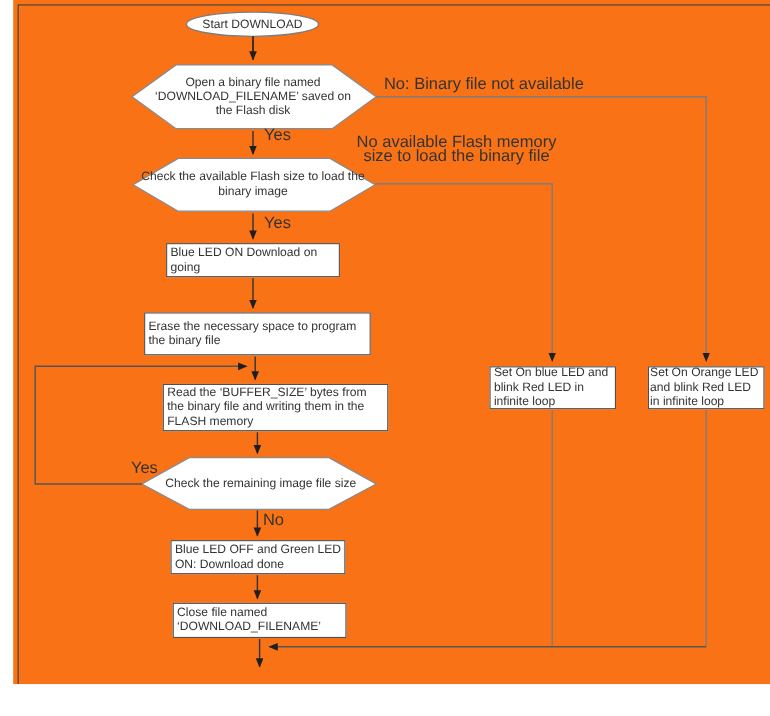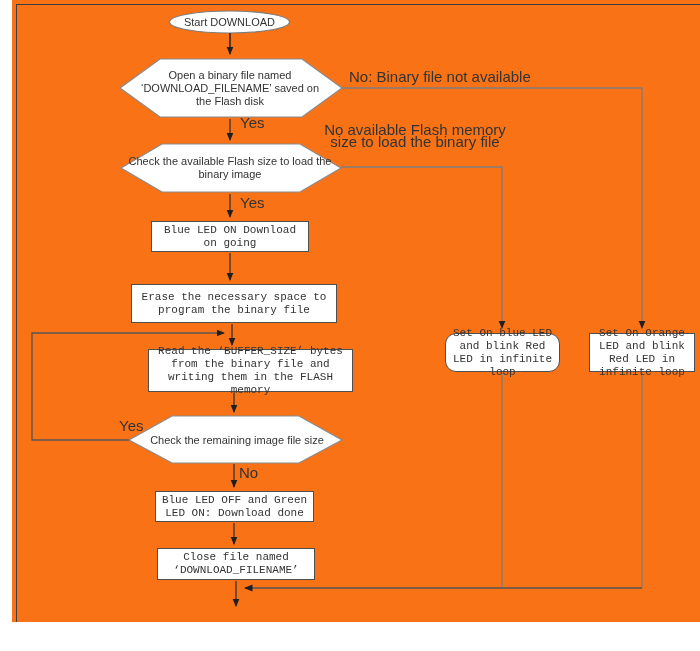--- a/index.html
+++ b/index.html
@@ -9,22 +9,22 @@
     overflow:hidden;
     margin-left:12px;
   }
   #frame{
     position:absolute;left:4px;top:4px;width:691px;height:644px;
     border:1px solid #3f3f3f;pointer-events:none;
   }
   svg.layer{position:absolute;left:0;top:0;}
   .rect{
     position:absolute;box-sizing:border-box;border:1px solid #4f4f4f;background:#fff;
-    display:flex;align-items:center;justify-content:center;text-align:center;
-    font-size:11px;line-height:13px;padding:2px 3px;color:#333;font-family:Liberation Mono, monospace;
+    display:flex;align-items:center;justify-content:center;text-align:left;
+    font-size:11px;line-height:13px;padding:2px 3px;color:#333;
   }
   .shape-text{
     position:absolute;display:flex;align-items:center;justify-content:center;
     text-align:center;font-size:11px;line-height:13px;color:#333;
   }
   .edge-label{
     position:absolute;font-size:15px;line-height:12px;color:#333;white-space:nowrap;
   }
   .edge-label.wrap{white-space:normal;text-align:center;}
 </style>
@@ -76,21 +76,21 @@
 
   <div class="rect" style="left:136px;top:349px;width:205px;height:43px;">Read the ‘BUFFER_SIZE’ bytes from the binary file and writing them in the FLASH memory</div>
 
   <div class="shape-text" style="left:135px;top:418px;width:180px;height:44px;">Check the remaining image file size</div>
 
   <div class="rect" style="left:143px;top:491px;width:159px;height:31px;">Blue LED OFF and Green LED ON: Download done</div>
 
   <div class="rect" style="left:145px;top:548px;width:158px;height:32px;">Close file named ‘DOWNLOAD_FILENAME’</div>
 
 
-  <div class="rect" style="left:433px;top:333px;width:115px;height:39px;border-radius:11px;">Set On blue LED and blink Red LED in infinite loop</div>
+  <div class="rect" style="left:433px;top:333px;width:115px;height:39px;">Set On blue LED and blink Red LED in infinite loop</div>
 
   <div class="rect" style="left:577px;top:333px;width:106px;height:39px;padding:18px 1px;">Set On Orange LED and blink Red LED in infinite loop</div>
 
   <div class="edge-label" style="left:337px;top:71px;">No: Binary file not available</div>
 
   <div class="edge-label" style="left:228px;top:117px;">Yes</div>
 
   <div class="edge-label wrap" style="left:303px;top:124px;width:200px;">No available Flash memory size to load the binary file</div>
 
   <div class="edge-label" style="left:228px;top:197px;">Yes</div>

